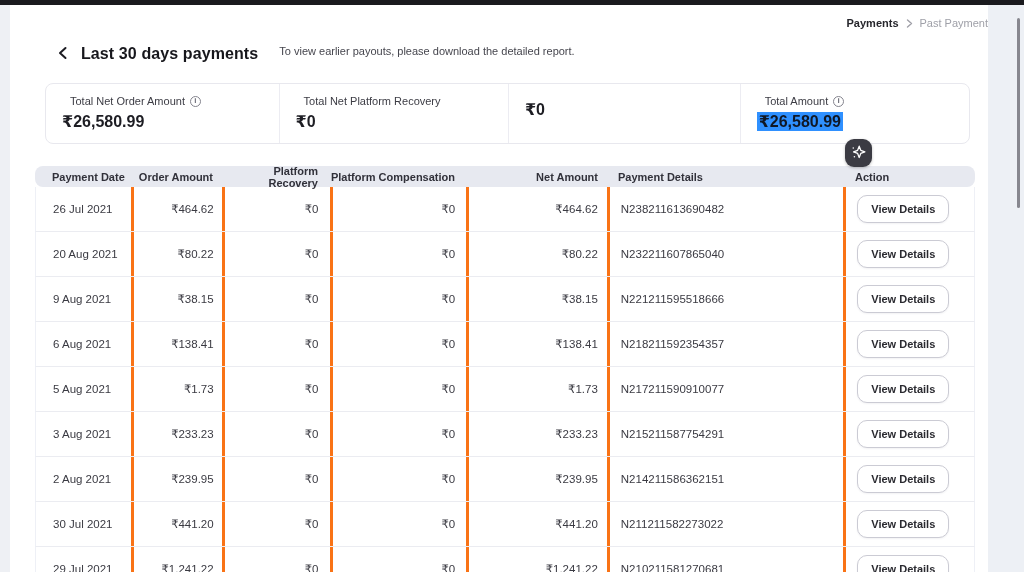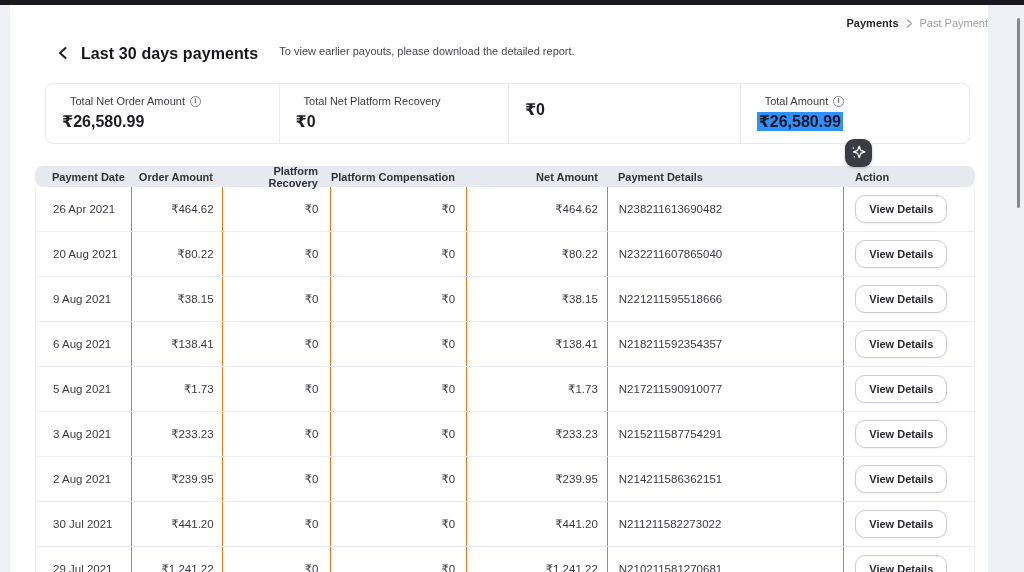--- a/index.html
+++ b/index.html
@@ -43,21 +43,21 @@
 
   
   .sparkle-btn{position:absolute;left:845px;top:139px;width:27px;height:28px;background:#3b3b43;border:none;border-radius:9px;display:flex;align-items:center;justify-content:center;cursor:pointer;z-index:30;box-shadow:0 1px 3px rgba(0,0,0,.25);padding:0;}
 
   
   .table{width:940px;margin:22px 0 0 25px;font-size:11.5px;color:#3a3a42;}
   .thead{display:flex;height:21px;align-items:center;background:#e7e9f0;font-weight:700;font-size:11px;color:#31313a;border-radius:8px;}
   .tr{display:flex;height:45px;background:#fff;border-bottom:1px solid #ebecf1;border-left:1px solid #eef0f6;border-right:1px solid #eef0f6;box-sizing:border-box;}
   .td{display:flex;align-items:center;box-sizing:border-box;}
   .th{box-sizing:border-box;}
-  .tr .td + .td{border-left:1px solid #f97316;}
+  .tr .td + .td{border-left:3px solid #f97316;}
   .c1{width:95px;padding-left:17px;}
   .c2{width:91px;justify-content:flex-end;padding-right:8px;text-align:right;}
   .c3{width:109px;justify-content:flex-end;padding-right:12px;text-align:right;}
   .c4{width:136px;justify-content:flex-end;padding-right:11px;text-align:right;}
   .c5{width:141px;justify-content:flex-end;padding-right:9px;text-align:right;}
   .c6{width:237px;padding-left:11px;}
   .c7{width:131px;padding-left:11px;}
   .view-btn{background:#fff;border:1px solid #cbcbd4;border-radius:10px;padding:7px 13px;font-size:11px;font-weight:700;color:#2a2a30;font-family:inherit;cursor:pointer;box-shadow:0 1px 2px rgba(40,40,60,.06);white-space:nowrap;}
 </style>
 </head>
@@ -121,21 +121,21 @@
       <div class="td th c1">Payment Date</div>
       <div class="td th c2">Order Amount</div>
       <div class="td th c3">Platform Recovery</div>
       <div class="td th c4">Platform Compensation</div>
       <div class="td th c5">Net Amount</div>
       <div class="td th c6">Payment Details</div>
       <div class="td th c7">Action</div>
     </div>
     <div id="table-body">
   <div class="tr">
-    <div class="td c1">26 Apr 2021</div>
+    <div class="td c1">26 Jul 2021</div>
     <div class="td c2">₹464.62</div>
     <div class="td c3">₹0</div>
     <div class="td c4">₹0</div>
     <div class="td c5">₹464.62</div>
     <div class="td c6">N238211613690482</div>
     <div class="td c7">
       <button class="view-btn">View Details</button>
     </div>
   </div>
 

